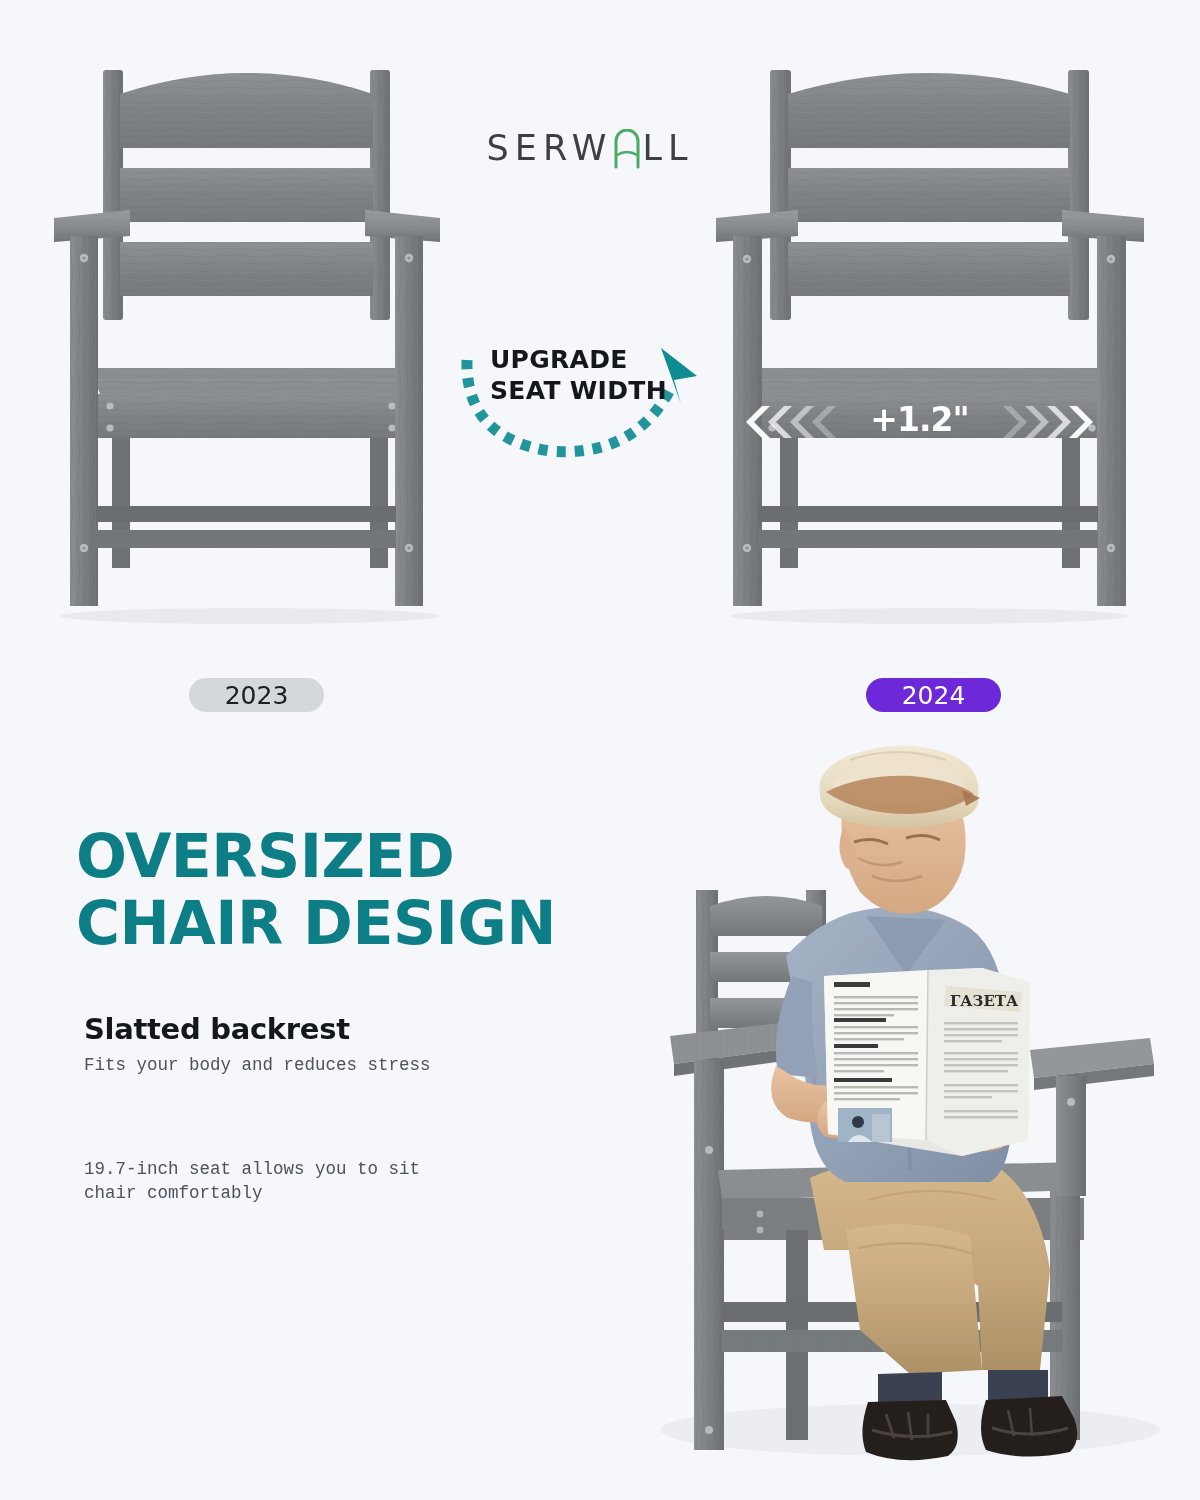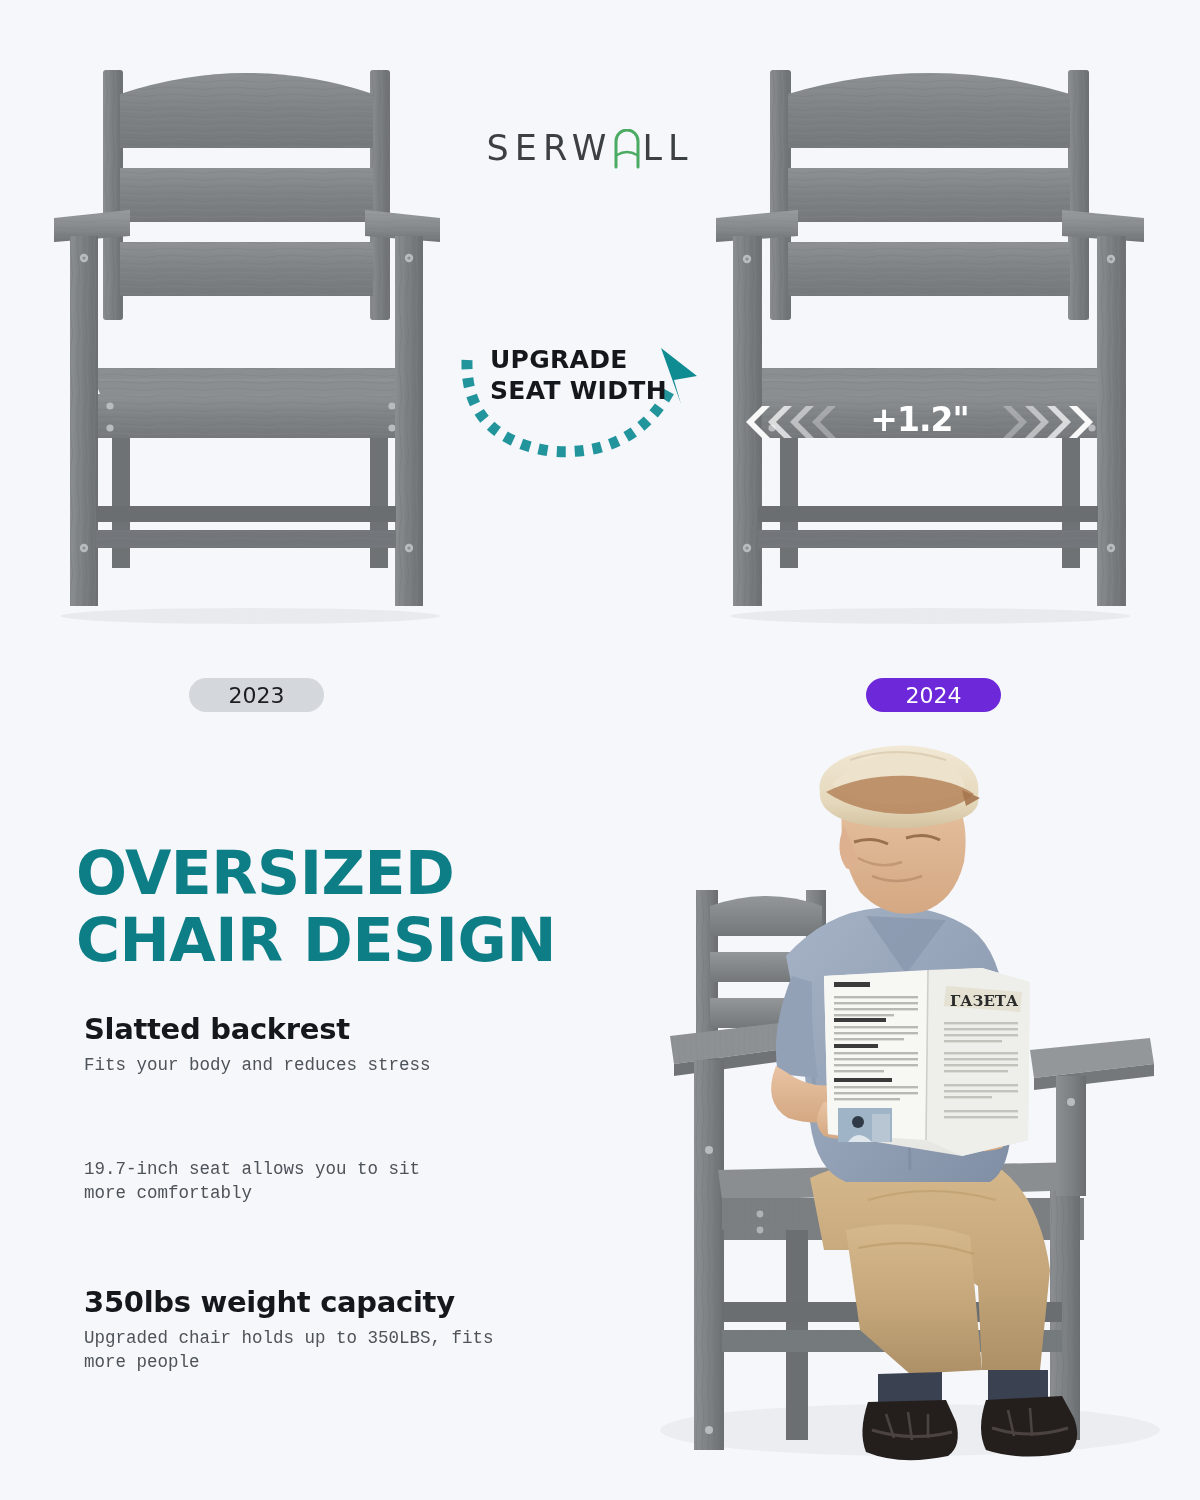--- a/index.html
+++ b/index.html
@@ -29,30 +29,30 @@
   
   .callout { position:absolute; left:455px; top:330px; width:265px; height:135px; }
   .callout-text { position:absolute; left:35px; top:14px; width:200px;
                   font-family:"DejaVu Sans", sans-serif;
                   font-weight:bold; font-size:25px; line-height:31px;
                   color:#14181c; letter-spacing:.3px; text-align:left; }
 
   
   .badge { position:absolute; height:34px; border-radius:17px;
            display:flex; align-items:center; justify-content:center;
-           font-size:22px; font-family:"DejaVu Sans", sans-serif; }
+           font-size:25px; font-family:"DejaVu Sans", sans-serif; }
   .badge-2023 { left:189px; top:678px; width:135px; background:#d4d7dc; color:#1b1d20; }
   .badge-2024 { left:866px; top:678px; width:135px; background:#6d28d9; color:#ffffff; }
 
   
   .lower { position:absolute; left:0; top:730px; width:1200px; height:770px; }
 
   .headline { position:absolute; left:76px; top:93px; width:580px;
               font-family:"DejaVu Sans", sans-serif; font-weight:bold;
-              font-size:60px; line-height:67px; color:#0d7e86; letter-spacing:-0.5px;margin-top:17px; }
+              font-size:60px; line-height:67px; color:#0d7e86; letter-spacing:-0.5px; }
 
   .feat { position:absolute; left:84px; width:470px; }
   .feat-title { font-family:"DejaVu Sans", sans-serif; font-weight:bold;
                 color:#14181c; font-size:29px; line-height:34px; letter-spacing:-0.3px;
                 white-space:nowrap; }
   .feat-desc { font-family:Liberation Mono, monospace; color:#4e5359;
                font-size:17.5px; line-height:24px; margin-top:7px; }
   .feat-1 { top:282px; }
   .feat-2 { top:420px; }
   .feat-3 { top:555px; }
@@ -268,31 +268,24 @@
     </div>
 
     <div class="feat feat-1">
       <div class="feat-title">Slatted backrest</div>
       <div class="feat-desc">Fits your body and reduces stress</div>
     </div>
 
     <div class="feat feat-2">
       <div class="feat-desc">
         <div>19.7-inch seat allows you to sit</div>
-        <div>more comfortably</div>
+        <div>chair comfortably</div>
       </div>
     </div>
 
-    <div class="feat feat-3">
-      <div class="feat-title">350lbs weight capacity</div>
-      <div class="feat-desc">
-        <div>Upgraded chair holds up to 350LBS, fits</div>
-        <div>more people</div>
-      </div>
-    </div>
 
     <div class="photo">
       <svg width="590" height="770" viewBox="0 0 590 770">
         <defs>
           <linearGradient id="pgray" x1="0" y1="0" x2="1" y2="0">
             <stop offset="0%" stop-color="#8b8f92"></stop>
               <stop offset="60%" stop-color="#7a7e81"></stop>
               <stop offset="100%" stop-color="#6a6e71"></stop>
           </linearGradient>
           <linearGradient id="pgrayh" x1="0" y1="0" x2="0" y2="1">

